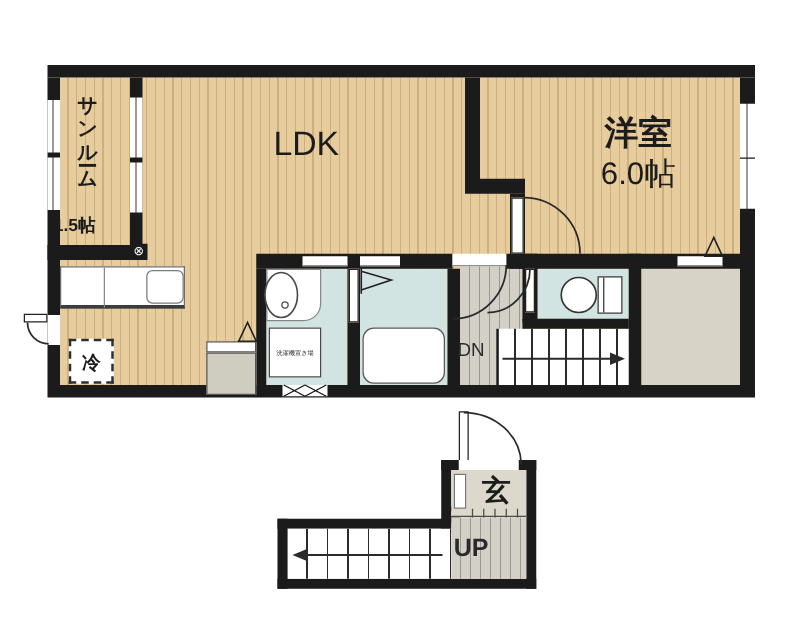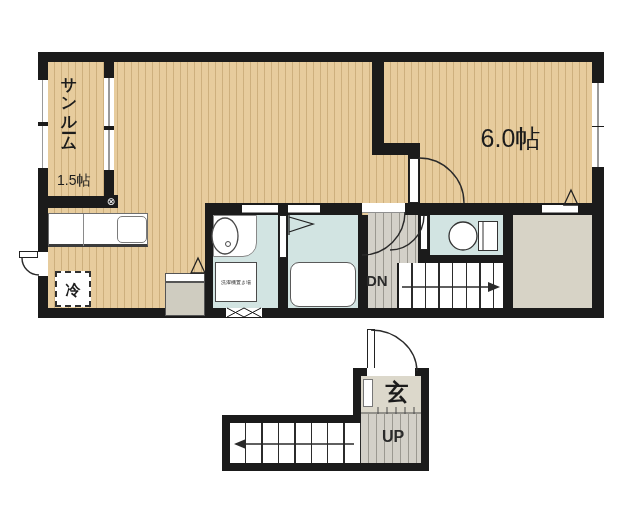--- a/index.html
+++ b/index.html
@@ -117,28 +117,30 @@
   <div class="floor-genkan" style="left:361px;top:376px;width:60px;height:38px"></div>
   <div class="furn" style="left:363px;top:379px;width:10px;height:28px;border-color:#777"></div>
 
   <div class="wall" style="left:222px;top:415px;width:139px;height:8px"></div>
   <div class="wall" style="left:222px;top:463px;width:207px;height:8px"></div>
   <div class="wall" style="left:222px;top:415px;width:8px;height:56px"></div>
   <div class="stairs-up" style="left:230px;top:423px;width:131px;height:40px"></div>
   <div class="floor-hall" style="left:361px;top:414px;width:60px;height:49px"></div>
 
   <div class="lbl vtext" style="left:58px;top:66px;height:120px;font-size:16px;font-weight:600">サンルーム</div>
-  <div class="lbl" style="left:57px;top:172px;font-size:14px;font-weight:400">1.5帖</div>
+  <div class="lbl" style="left:43px;top:172px;font-size:14px;font-weight:700">1.5帖</div>
 
+  <div class="lbl center" style="left:160px;top:100px;width:170px;font-size:27px">LDK</div>
 
+  <div class="lbl center" style="left:428px;top:88px;width:165px;font-size:27px;font-weight:600">洋室</div>
   <div class="lbl center" style="left:428px;top:122px;width:165px;font-size:25px">6.0帖</div>
 
 
-  <div class="lbl" style="left:366px;top:272px;font-size:15px;font-weight:700;color:#2a2a2a">DN</div>
-  <div class="lbl" style="left:382px;top:428px;font-size:16px;font-weight:600;color:#2a2a2a">UP</div>
+  <div class="lbl" style="left:366px;top:272px;font-size:15px;font-weight:400;color:#2a2a2a">DN</div>
+  <div class="lbl" style="left:363px;top:428px;font-size:20px;font-weight:600;color:#2a2a2a">UP</div>
 
   <div class="lbl center" style="left:376px;top:377px;width:42px;font-size:23px;font-weight:700">玄</div>
 
   <svg class="overlay" width="640" height="512" viewBox="0 0 640 512">
 
     <path d="M419,158 A45,45 0 0 1 464,203" fill="none" stroke="#2a2a2a" stroke-width="1.4"></path>
     <path d="M405,212 A43,43 0 0 1 362,255" fill="none" stroke="#2a2a2a" stroke-width="1.4"></path>
     <path d="M424,215 A34,35 0 0 1 390,250" fill="none" stroke="#2a2a2a" stroke-width="1.4"></path>
     <path d="M22,258 A17,17 0 0 0 39,275" fill="none" stroke="#2a2a2a" stroke-width="1.4"></path>
     <path d="M371,330 A46,42 0 0 1 417,371" fill="none" stroke="#2a2a2a" stroke-width="1.4"></path>

